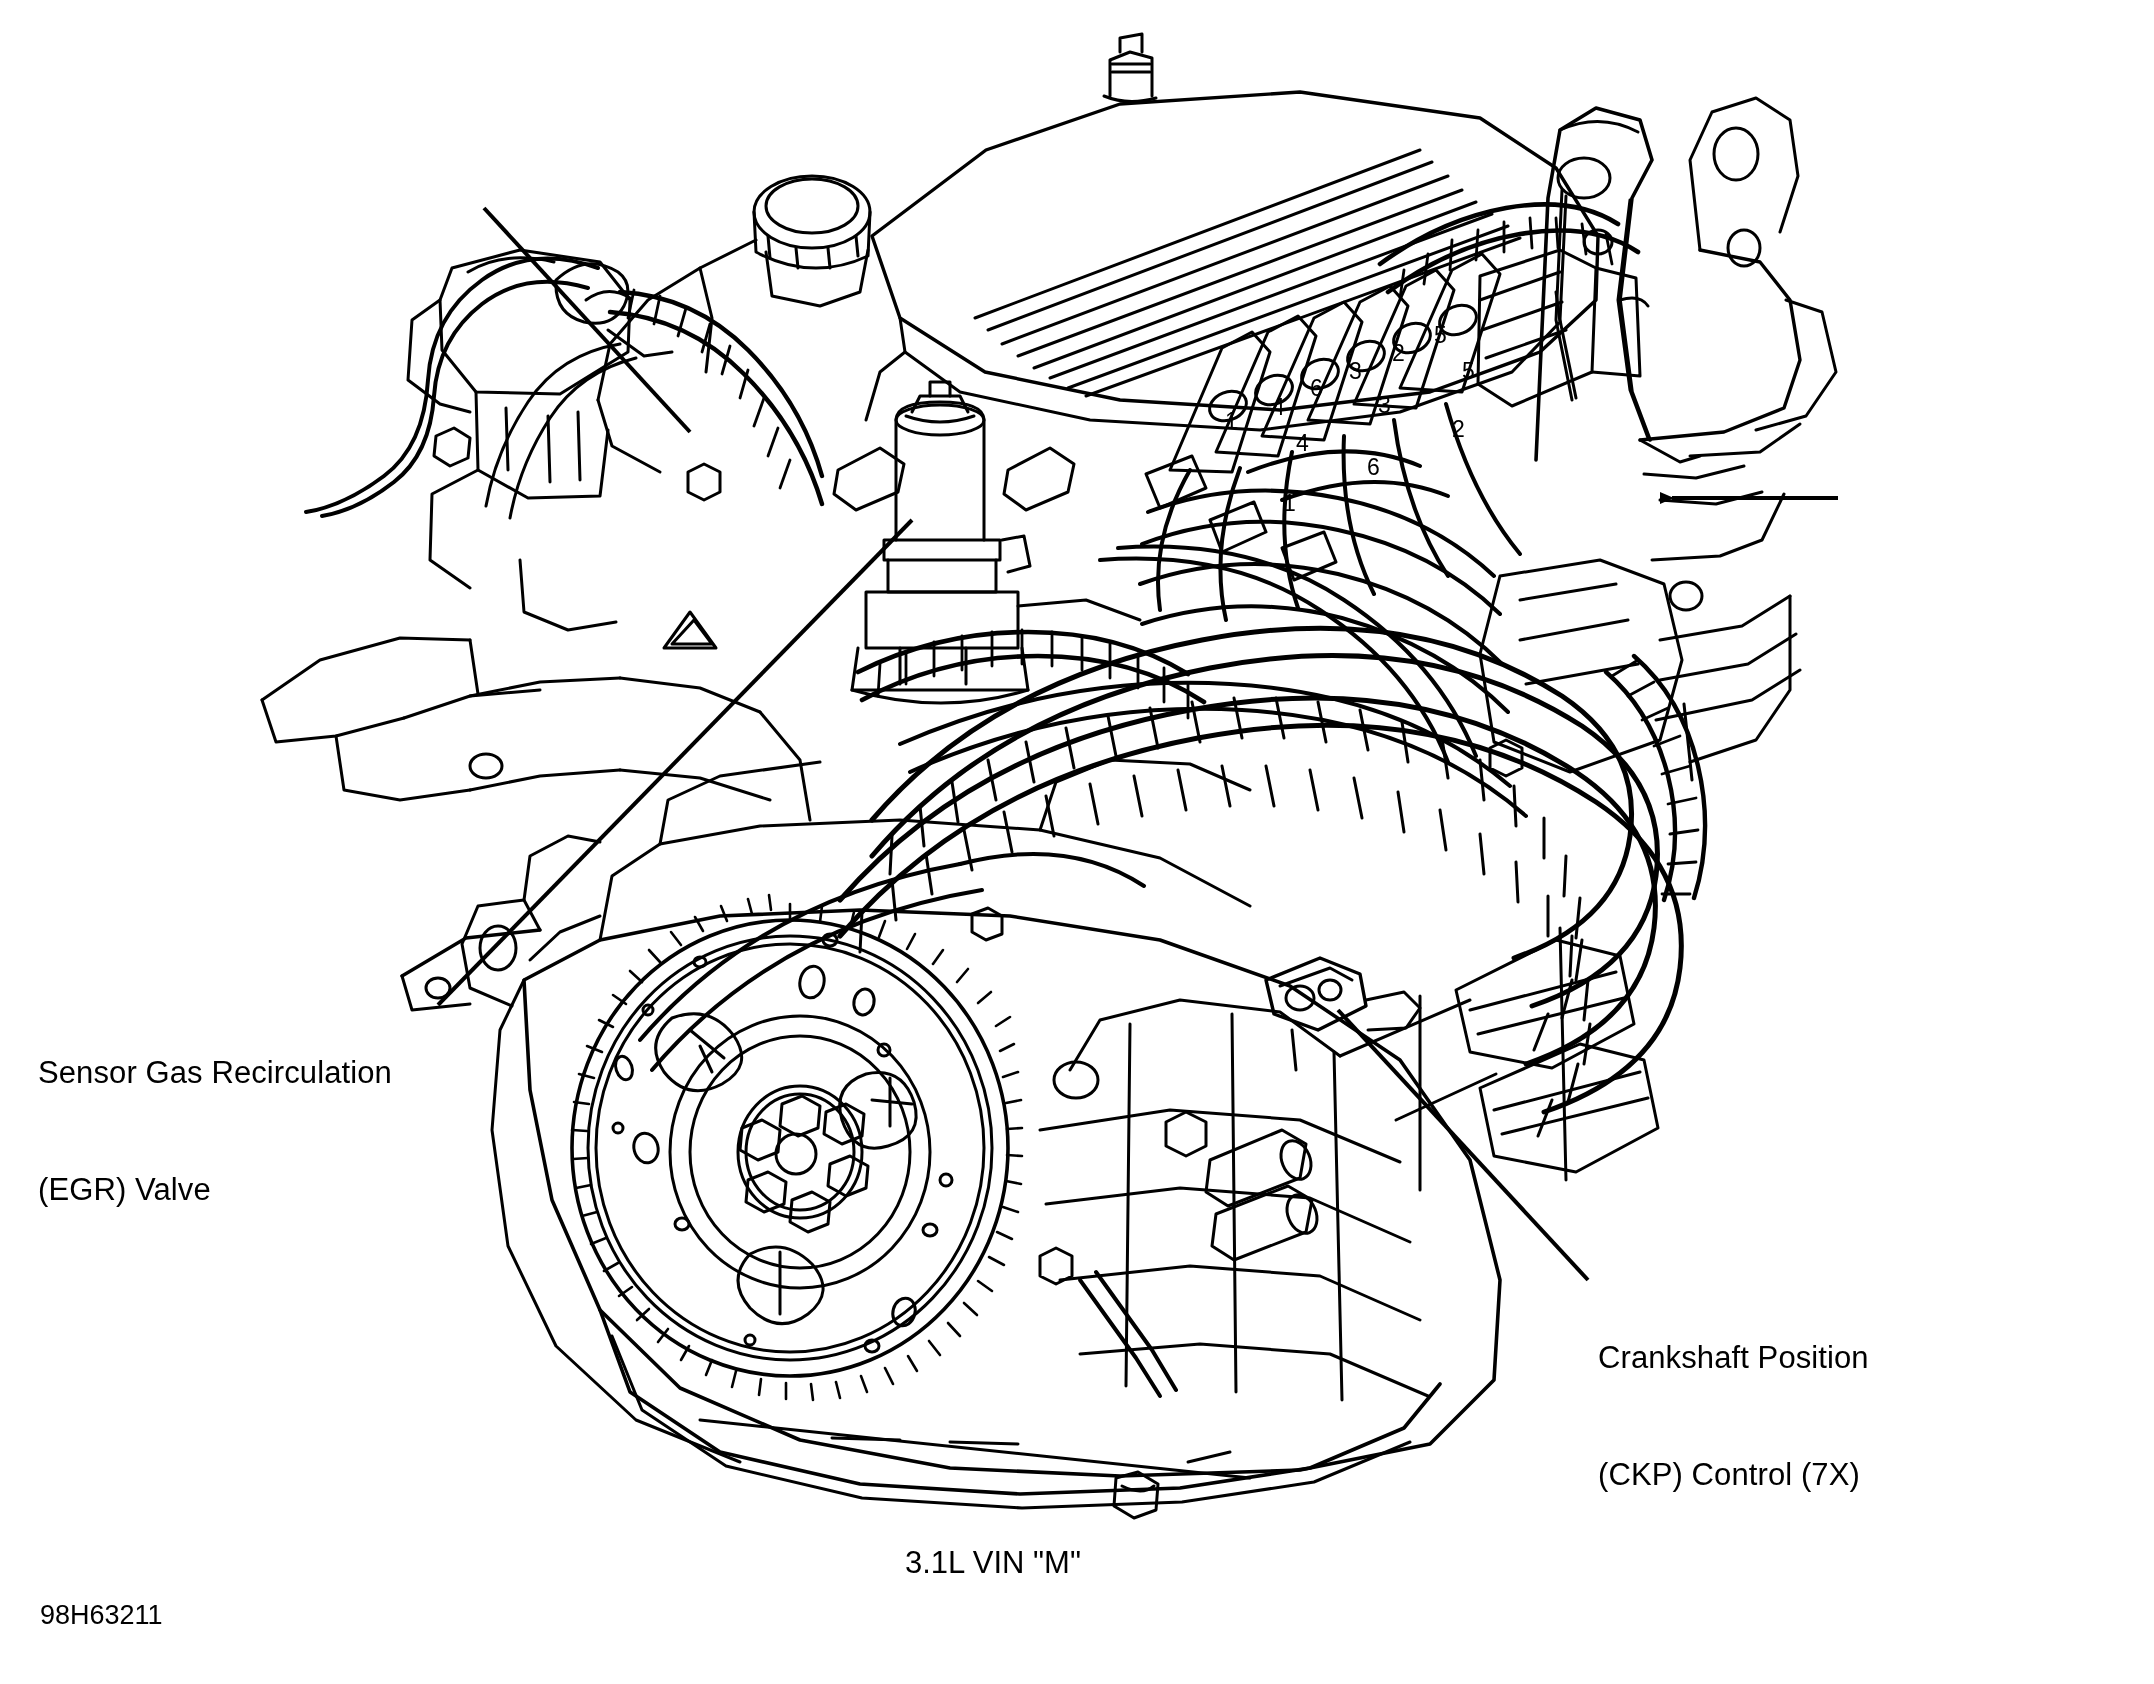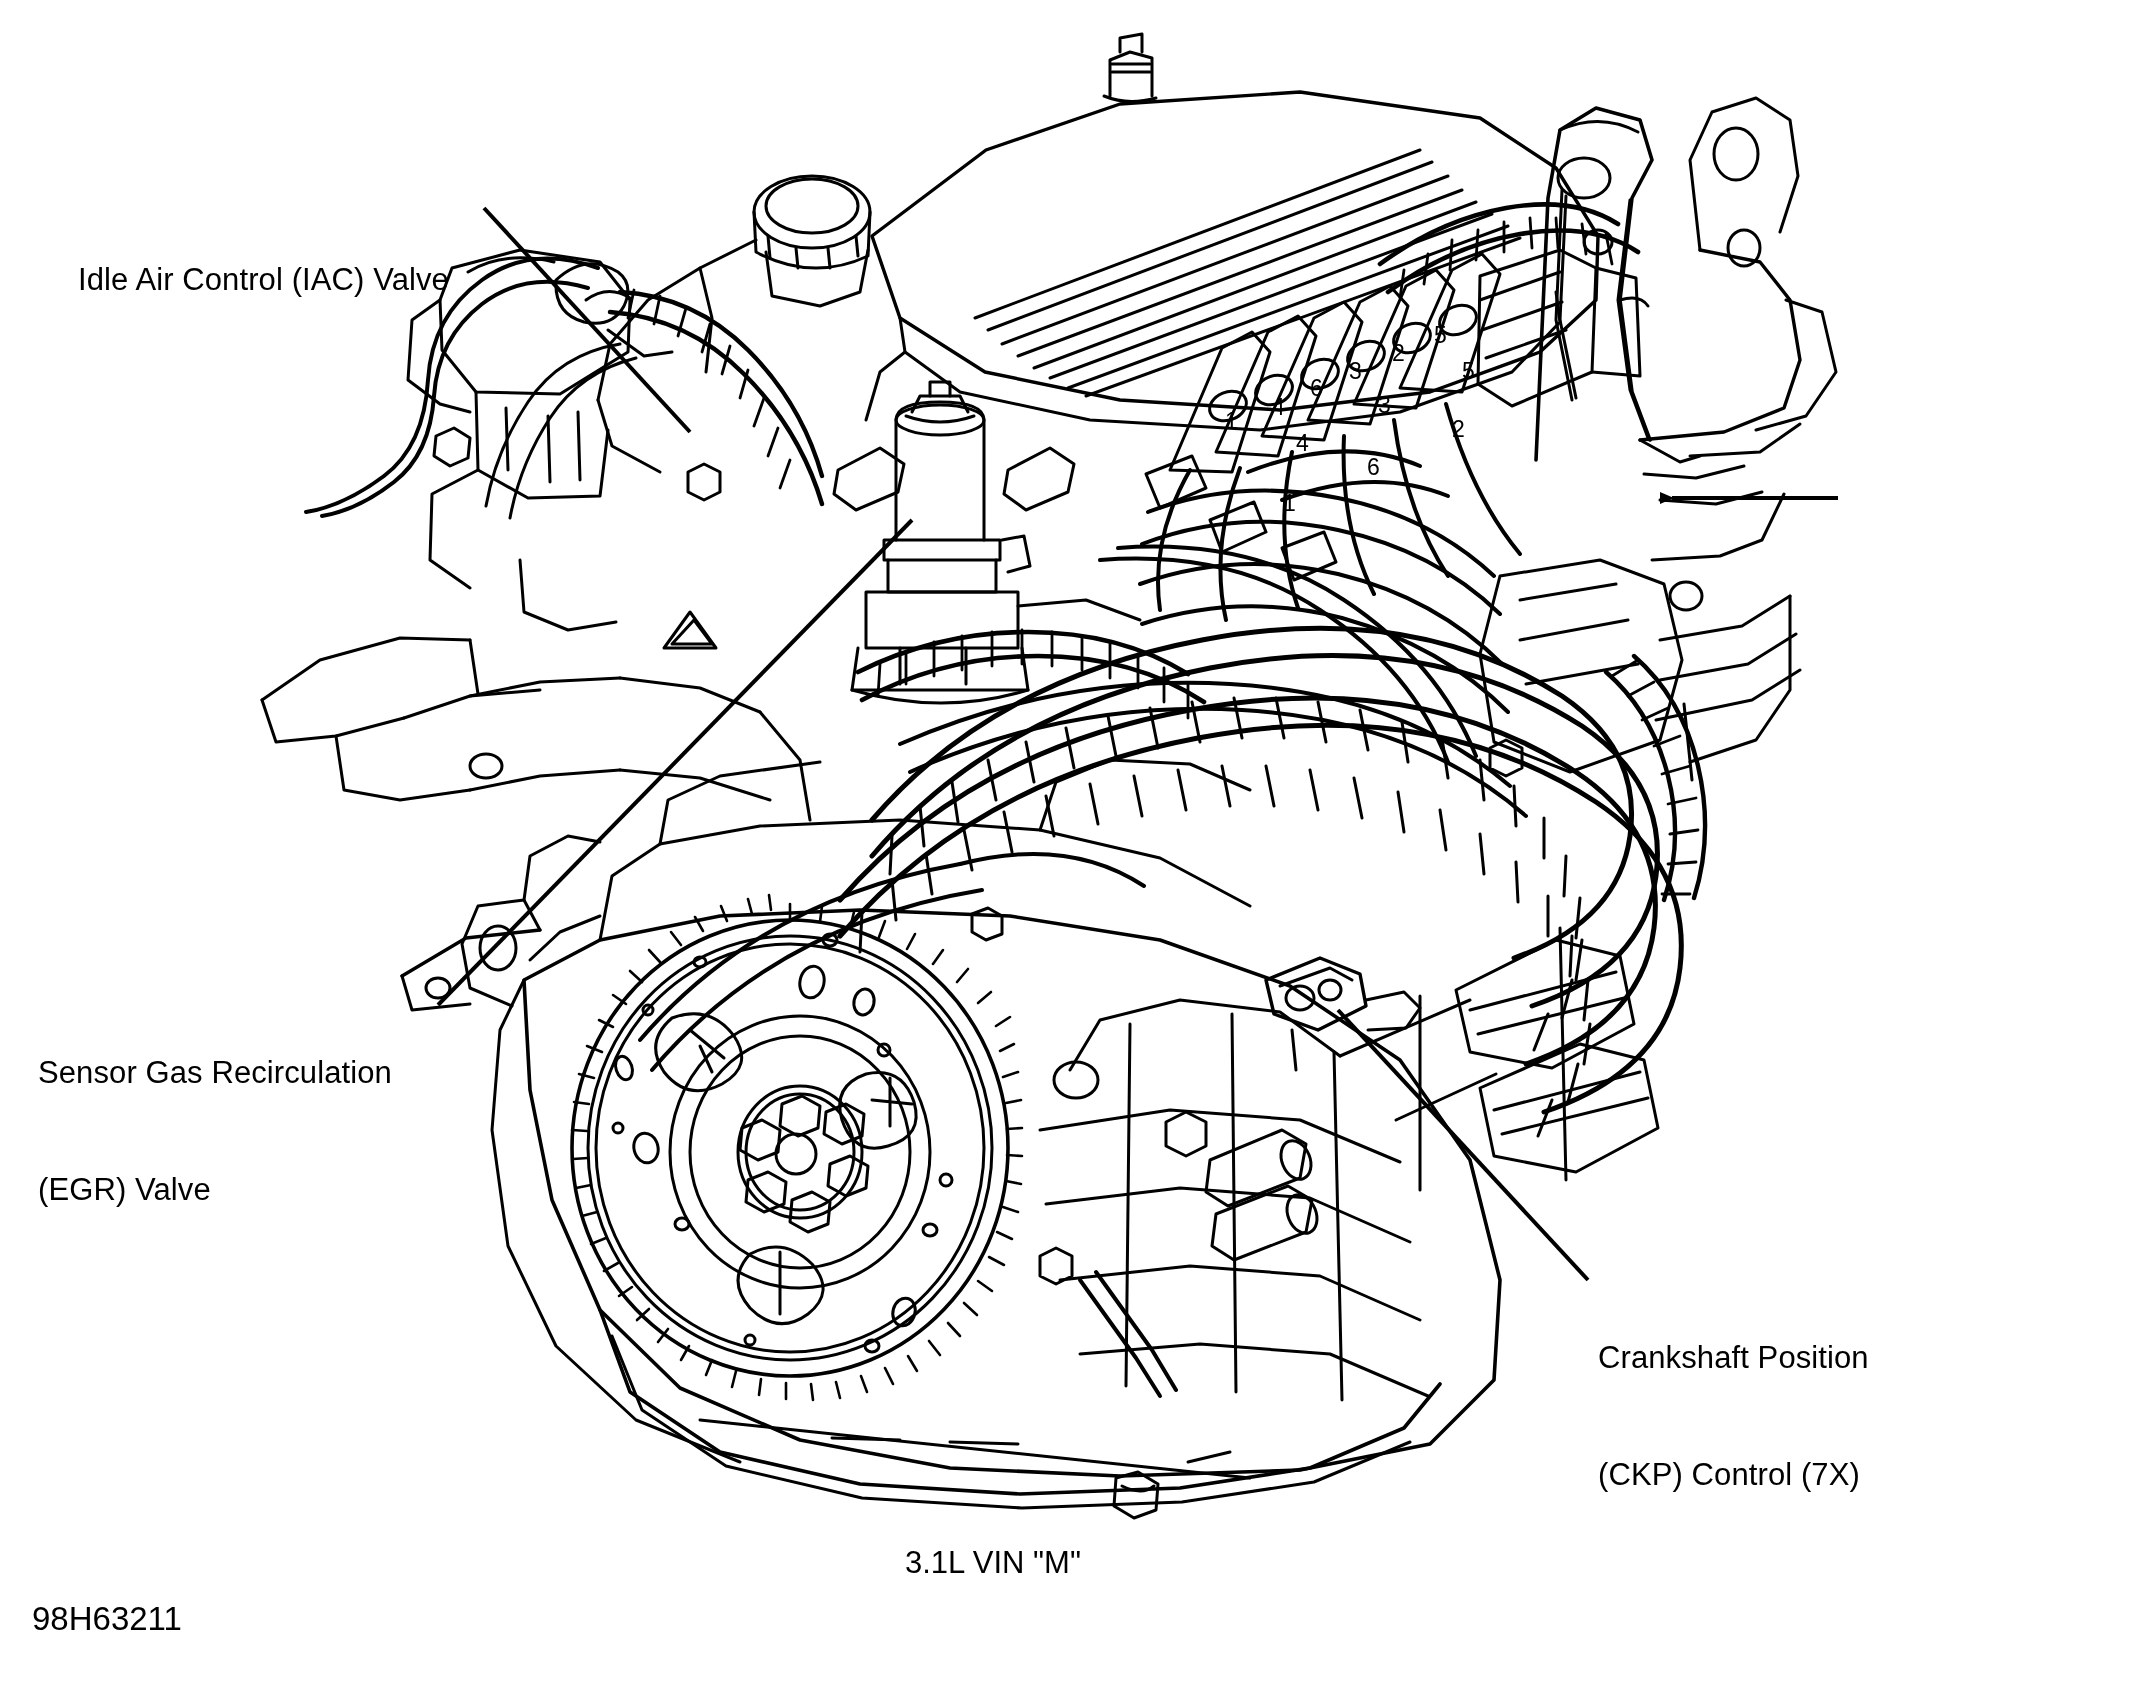--- a/index.html
+++ b/index.html
@@ -23,23 +23,24 @@
   .caption{
     position:absolute;
     font-family:"Liberation Sans", sans-serif;
     font-size:31px;
     color:#000;
     white-space:pre;
   }
   .figcode{
     position:absolute;
     font-family:"Liberation Sans", sans-serif;
-    font-size:33px;
+    font-size:27px;
     color:#000;
     white-space:pre;
+    margin-left:8px;
   }
   .cyl-num{
     position:absolute;
     font-family:"Liberation Sans", sans-serif;
     font-size:23px;
     color:#000;
   }
 </style>
 </head>
 <body>
@@ -514,23 +515,20 @@
     <span class="cyl-num" style="left:1392px;top:340px">2</span>
     <span class="cyl-num" style="left:1434px;top:322px">5</span>
     <span class="cyl-num" style="left:1283px;top:490px">1</span>
     <span class="cyl-num" style="left:1296px;top:430px">4</span>
     <span class="cyl-num" style="left:1367px;top:454px">6</span>
     <span class="cyl-num" style="left:1378px;top:392px">3</span>
     <span class="cyl-num" style="left:1452px;top:416px">2</span>
     <span class="cyl-num" style="left:1462px;top:358px">5</span>
   </div>
 
-  <div class="callout-text" style="left:78px;top:182px">
-    <div>Idle Air Control (IAC) Valve</div>
-  </div>
 
 
   <div class="callout-text" style="left:38px;top:975px">
     <div>Sensor Gas Recirculation</div>
     <div>(EGR) Valve</div>
   </div>
 
   <div class="callout-text" style="left:1598px;top:1260px">
     <div>Crankshaft Position</div>
     <div>(CKP) Control (7X)</div>

